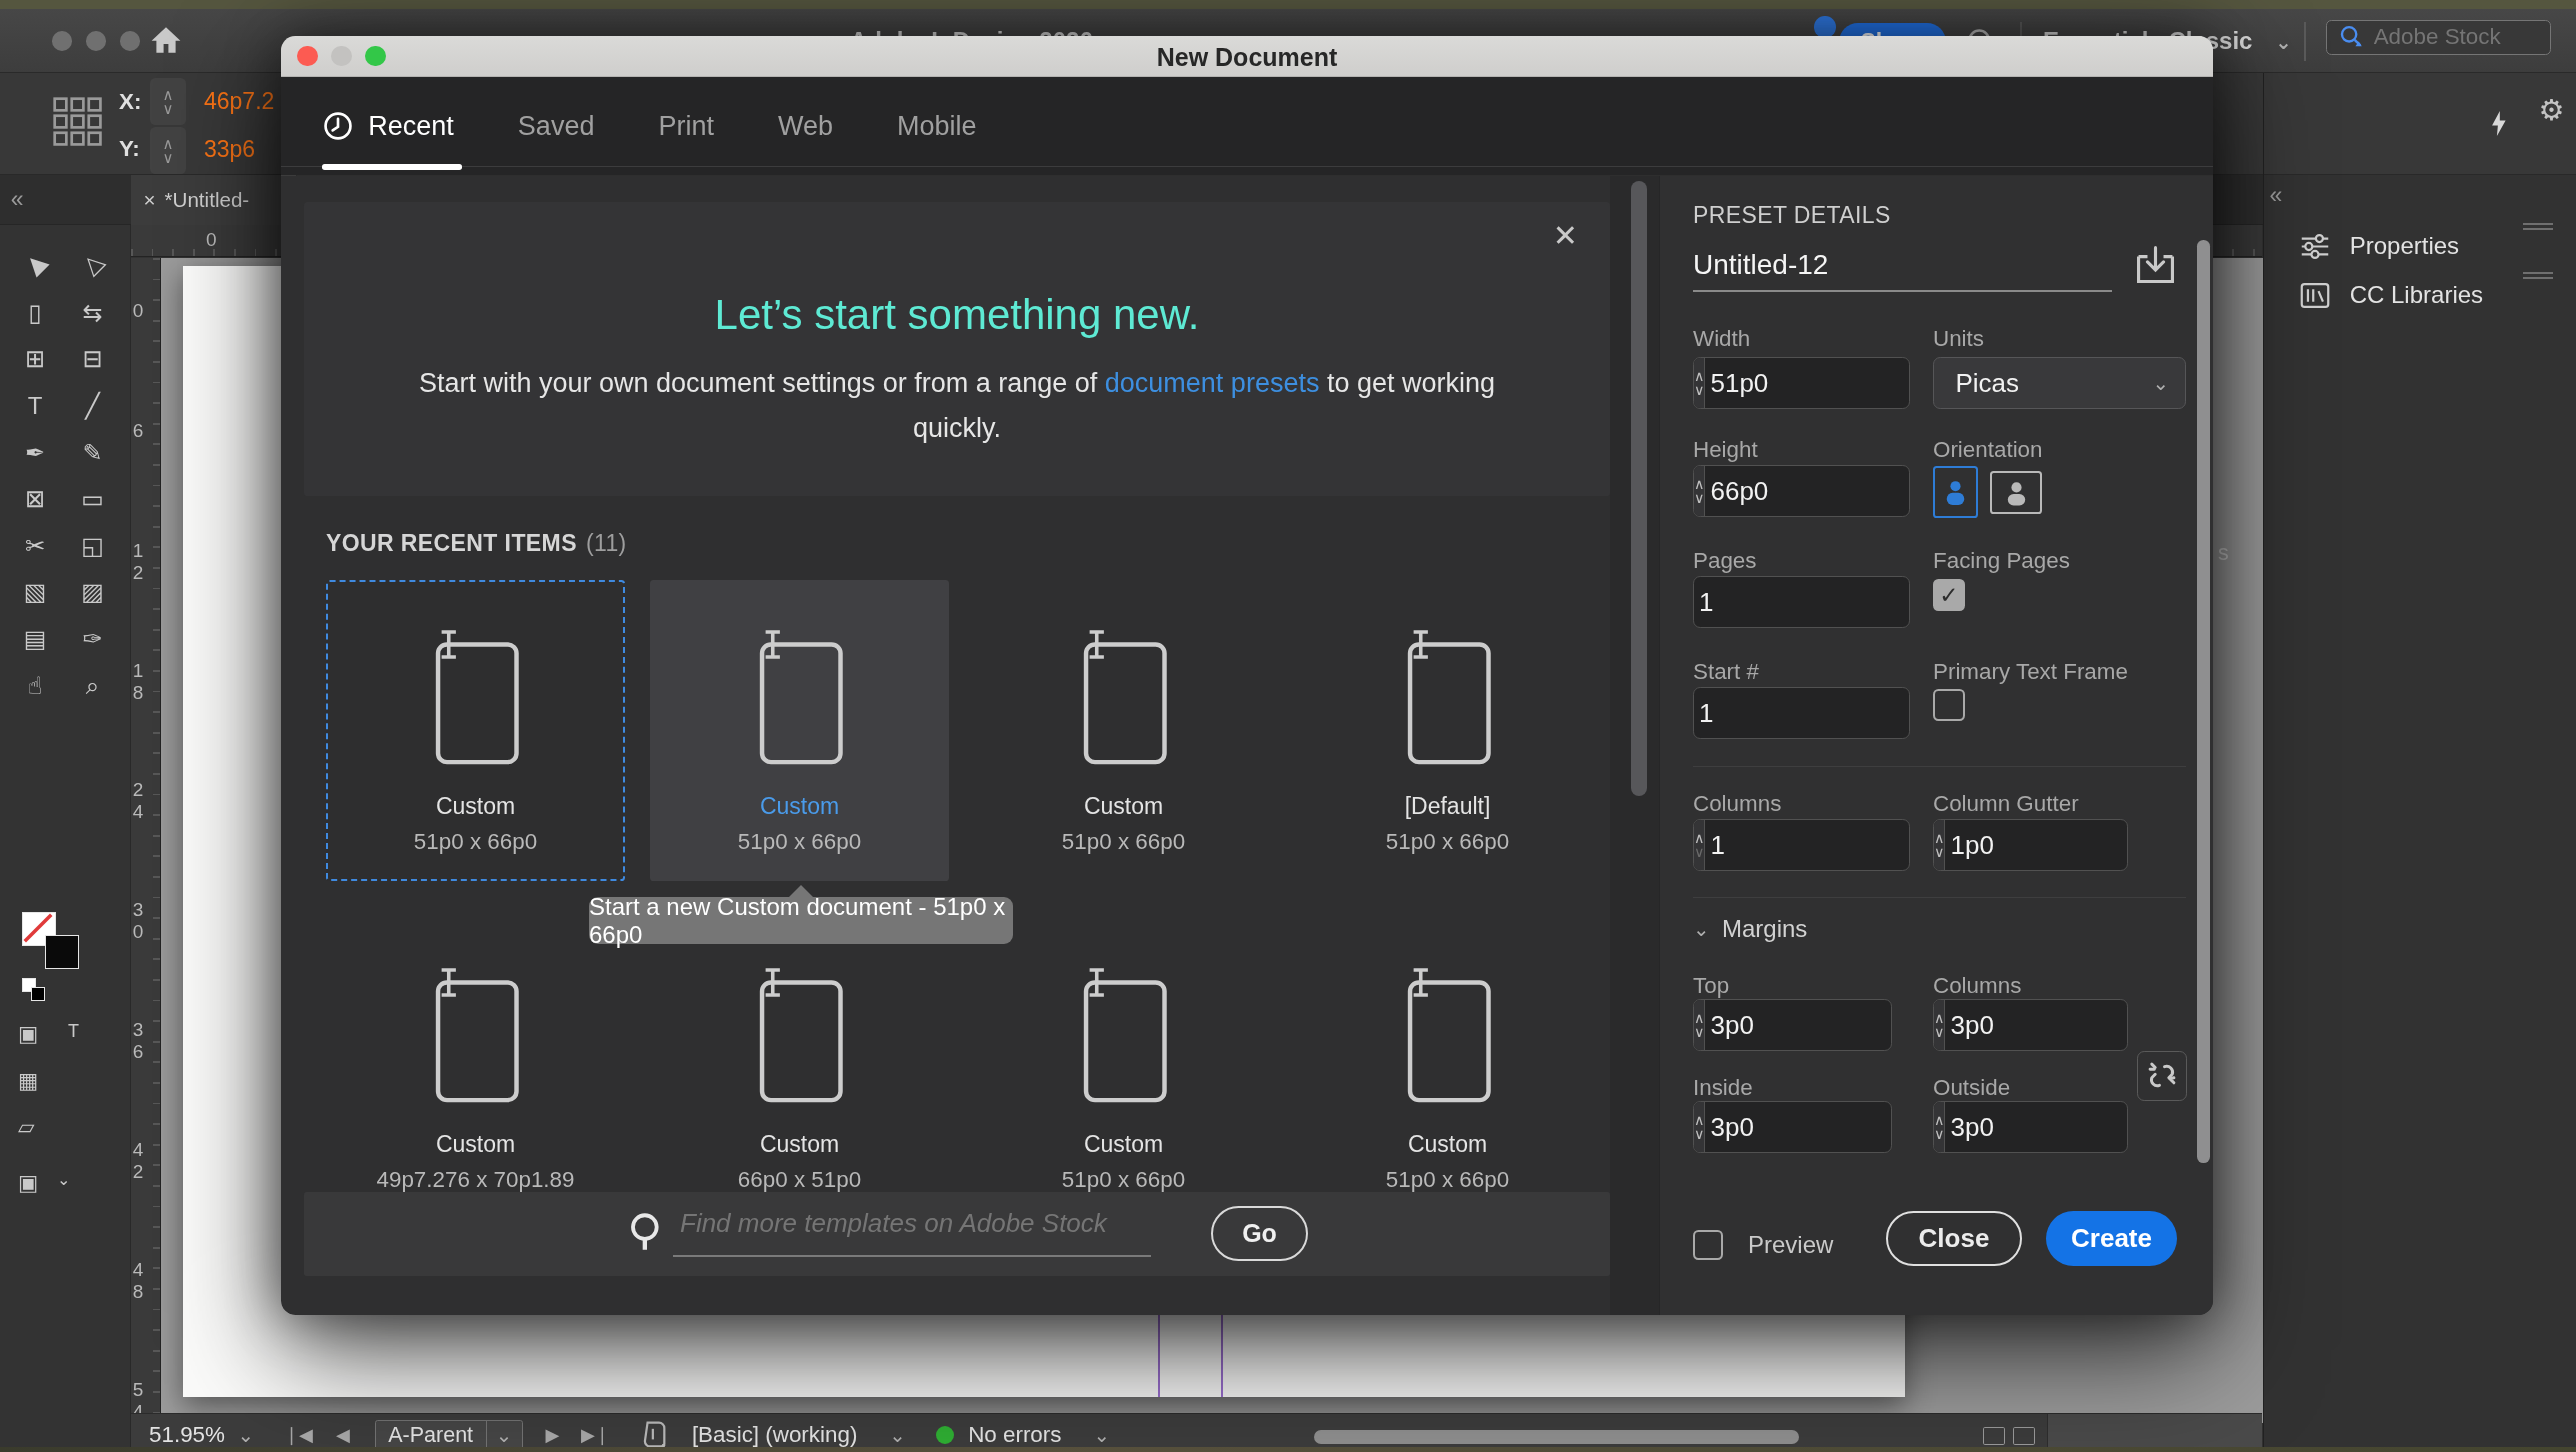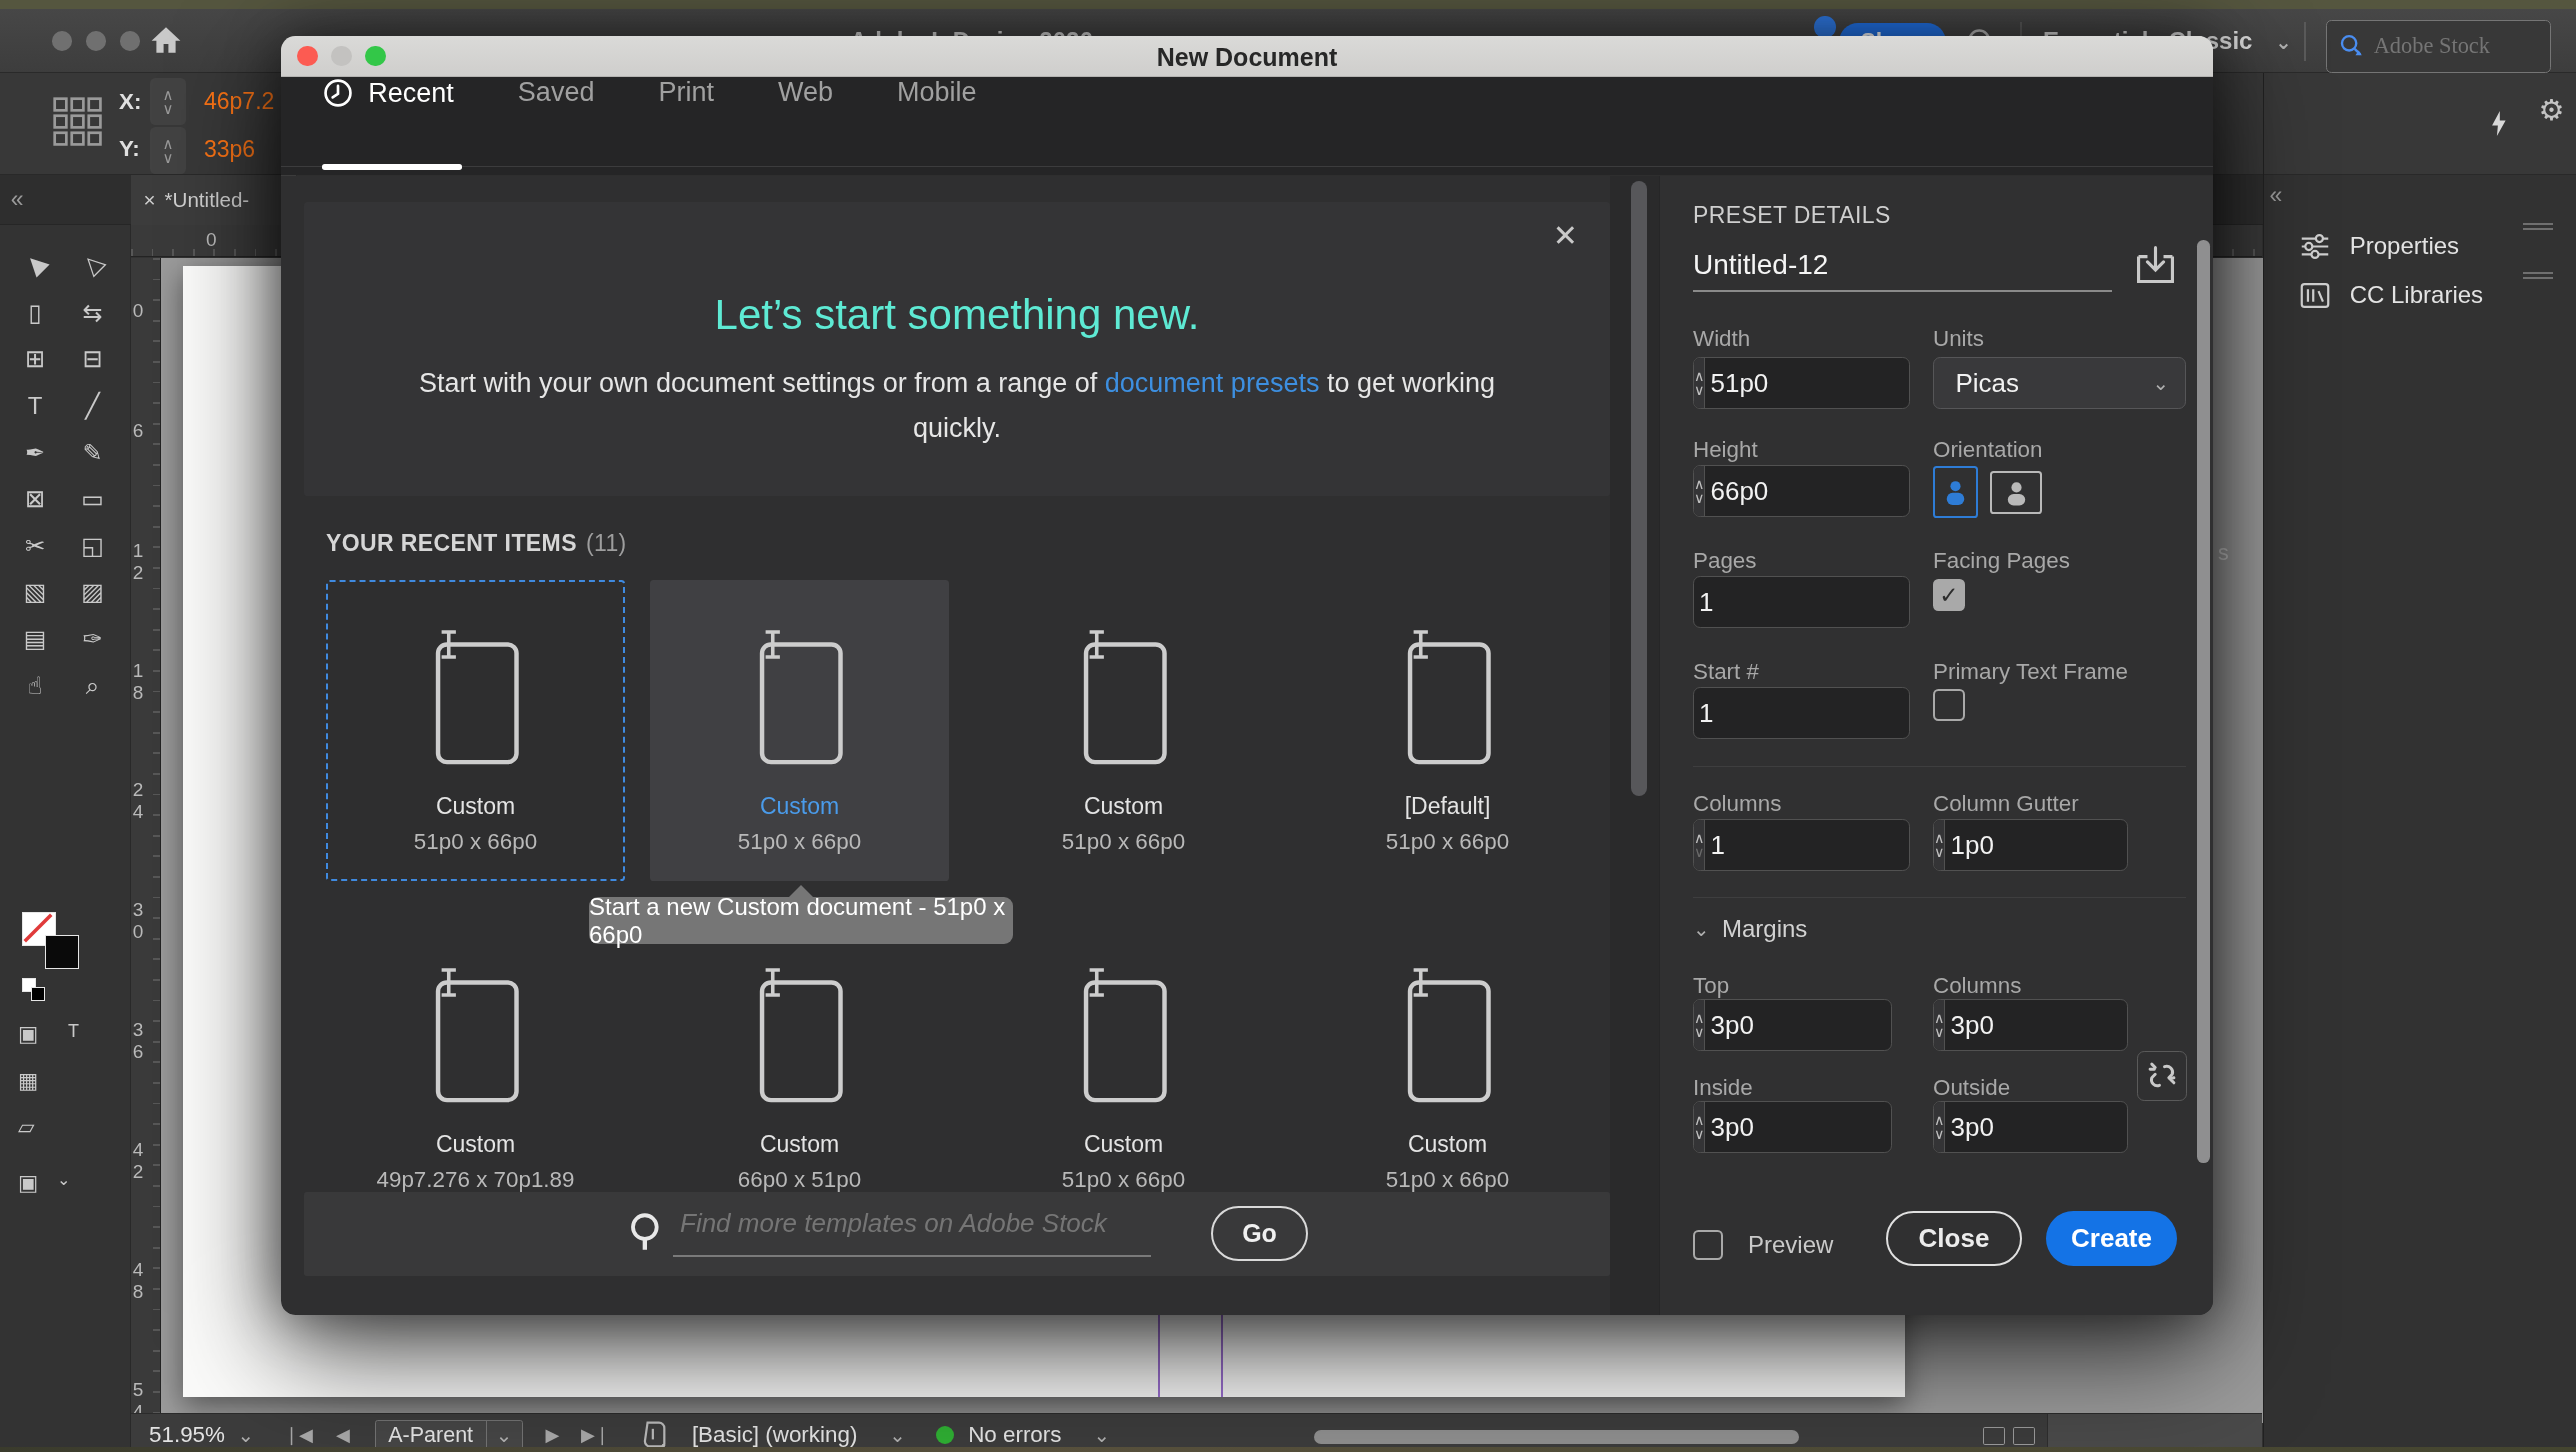--- a/index.html
+++ b/index.html
@@ -15,22 +15,22 @@
   .traffic { width:19.7px; height:19.7px; border-radius:50%; top:22.4px; }
   .tl-grey { background:#707070; }
   #app-title { top:18px; left:850px; width:268px; font-size:24px; font-weight:700; color:#d6d6d6; }
   #share-dot { left:1814px; top:7.2px; width:21.5px; height:21.5px; border-radius:50%; background:#2f7ae5; }
   #share-btn { left:1839px; top:14.3px; width:107px; height:38px; border-radius:19px; background:#2273e8;
     color:#fff; font-size:23px; font-weight:700; display:flex; align-items:center; justify-content:center; }
   #mb-search { left:1966px; top:18px; }
   .vsep { width:1.8px; background:#5a5a5a; }
   #workspace { left:2043px; top:18px; font-size:24px; font-weight:700; color:#d9d9d9; }
   .chev { color:#b0b0b0; font-size:19.7px; }
-  #stock-box { left:2326px; top:10.7px; width:225px; height:53px; background:#383838;
-    border:1.8px solid #757575; border-radius:5.4px; display:flex; align-items:center; gap:9px; padding:0 10.7px;font-family:Liberation Serif, serif; }
+  #stock-box { left:2326px; top:10.7px; width:225px; height:35px; background:#383838;
+    border:1.8px solid #757575; border-radius:5.4px; display:flex; align-items:center; gap:9px; padding:0 10.7px; }
   #stock-box input { background:transparent; border:none; outline:none; color:#9b9b9b; font-size:22.4px; width:152px;
     font-family:inherit; }
 
   #controlbar { left:0; top:64px; width:2576px; height:102px; background:#383838; border-bottom:0.9px solid #292929; }
   .cb-label { font-size:22.4px; font-weight:700; color:#e0e0e0; }
   .stepper { width:36px; height:47px; background:#424242; border-radius:5.4px; display:flex; flex-direction:column;
     align-items:center; justify-content:center; color:#9a9a9a; font-size:15px; line-height:13.4px; }
   .cb-val { font-size:23px; color:#f97316; }
 
   #tabrow { left:0; top:166px; width:2576px; height:50px; background:#2e2e2e; border-bottom:0.9px solid #262626; }
@@ -89,21 +89,21 @@
   #gear { position:absolute; right:12.5px; top:19.7px; color:#c3c3c3; font-size:29px; }
 
   
   #dialog { left:281px; top:36px; width:1932px; height:1279px; border-radius:14.3px; overflow:hidden;
     box-shadow:0 36px 107px rgba(0,0,0,.7), 0 0 54px rgba(0,0,0,.45); }
   #dlg-titlebar { left:0; top:0; width:100%; height:41px; background:linear-gradient(#dadad8,#cfcecc);
     border-bottom:0.9px solid #b4b3b1; }
   #dlg-title { width:100%; text-align:center; top:7.2px; font-size:25px; font-weight:700; color:#272727; }
   .dtl { width:20.6px; height:20.6px; border-radius:50%; top:9.8px; }
   #dlg-tabbar { left:0; top:41px; width:100%; height:98px; background:#252526; }
-  #dialog-tabs { position:absolute; left:41px; top:0; height:100%; display:flex; align-items:flex-start; gap:64px; }
+  #dialog-tabs { position:absolute; left:41px; top:0; height:100%; display:flex; align-items:center; gap:64px; }
   .dtab { font-size:27px; color:#a0a0a0; display:flex; align-items:center; gap:14.3px; }
   .dtab.active { color:#ffffff; }
   #tab-underline { left:41px; bottom:5.4px; width:140px; height:5.4px; background:#fff; border-radius:2.7px; }
   #tab-hairline { left:0; bottom:8px; width:100%; height:0.9px; background:#3c3c3d; }
   #dlg-content { left:0; top:140px; width:1932px; height:1140px; background:#2f2f30; }
 
   #hero { left:23px; top:26px; width:1306px; height:294px; background:#343436; border-radius:3.6px; }
   #hero-close { right:32px; top:16px; font-size:30px; color:#c9c9c9; }
   #hero-h1 { left:0; top:89px; width:100%; text-align:center; font-size:42px; font-weight:300; color:#5eead4; }
   #hero-sub { left:85px; top:159px; width:1136px; text-align:center; font-size:27px; font-weight:300;

